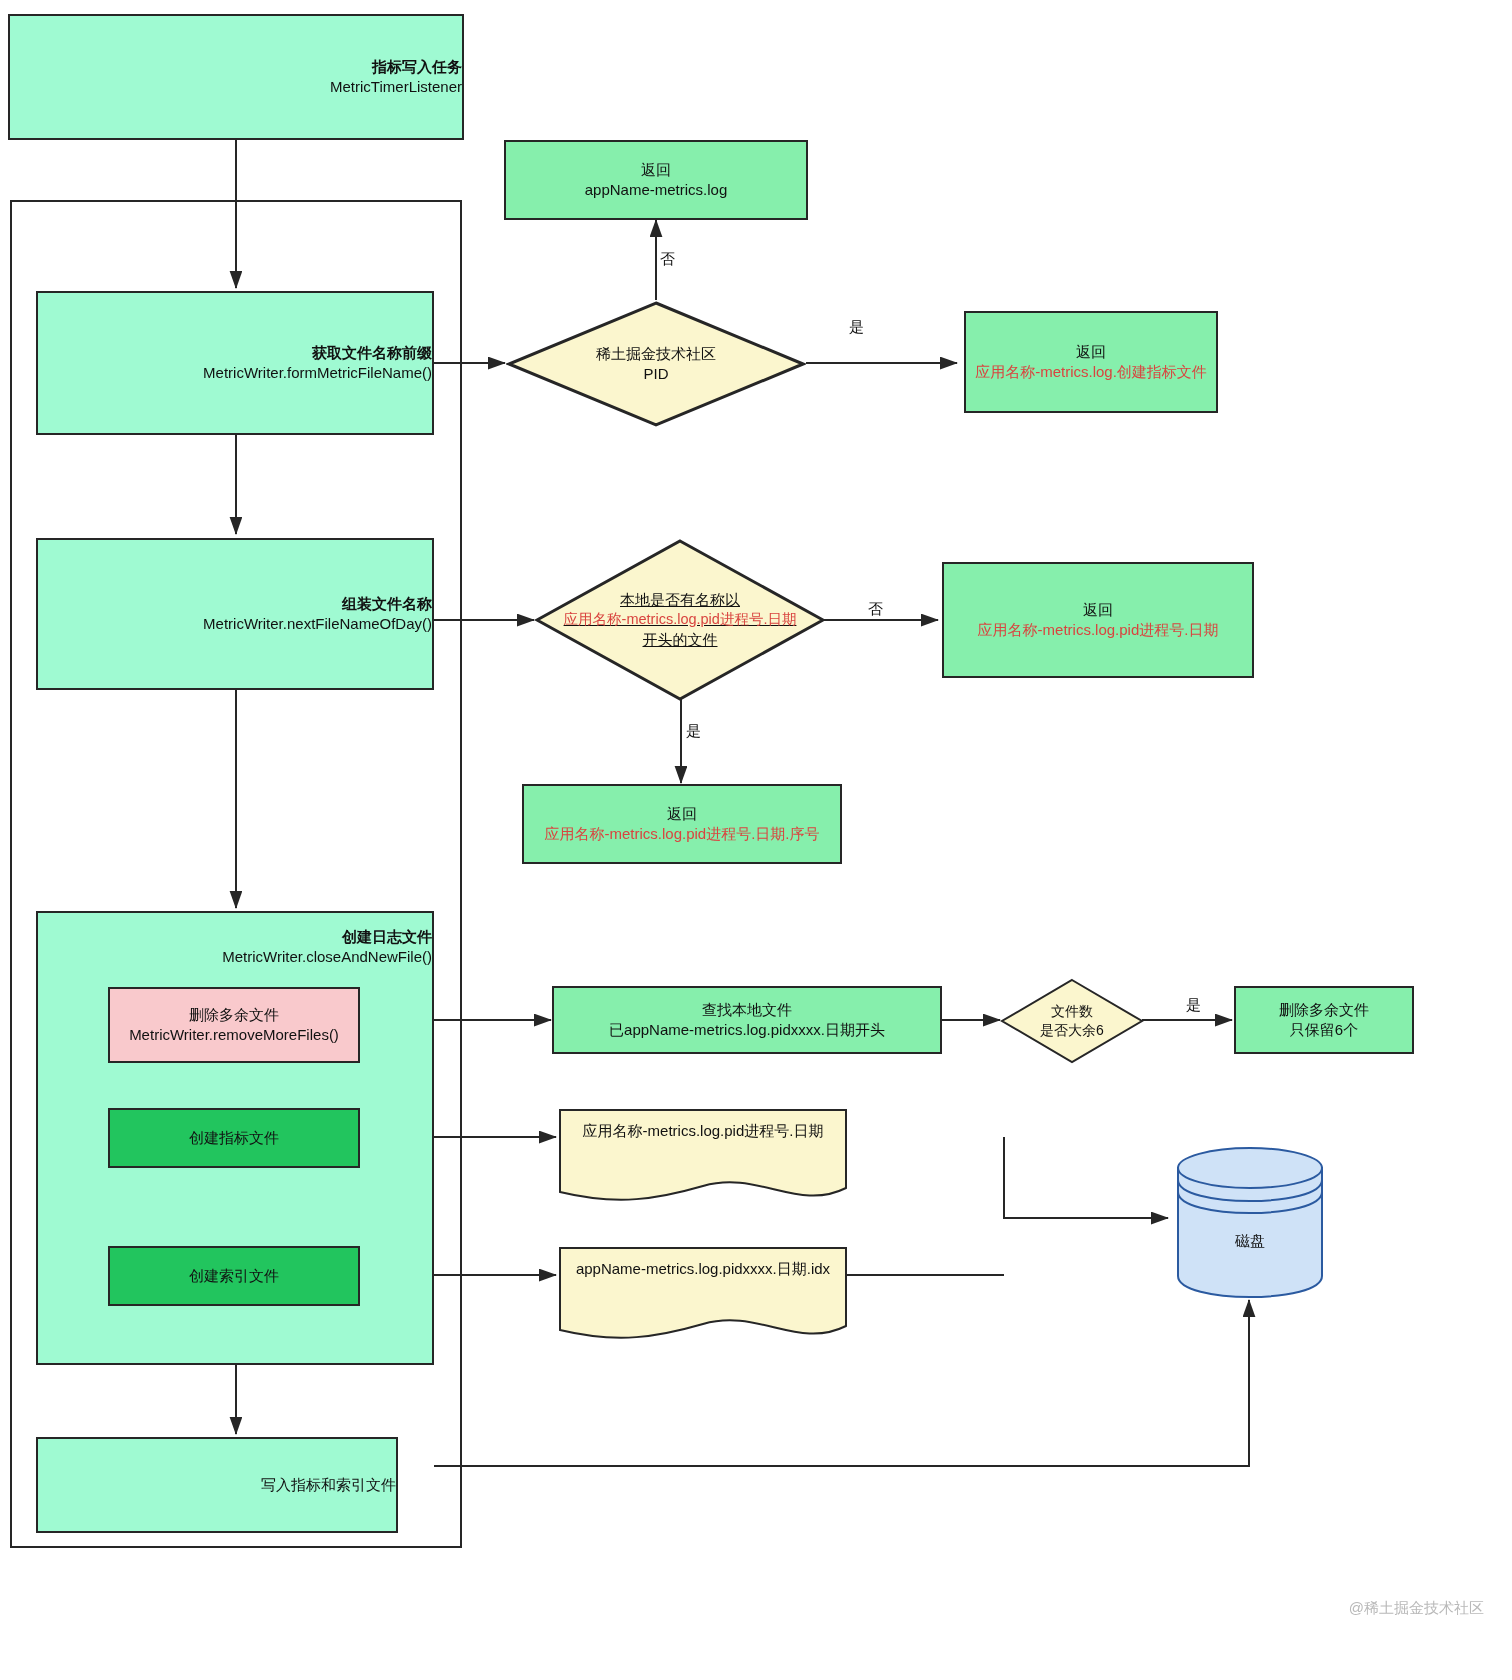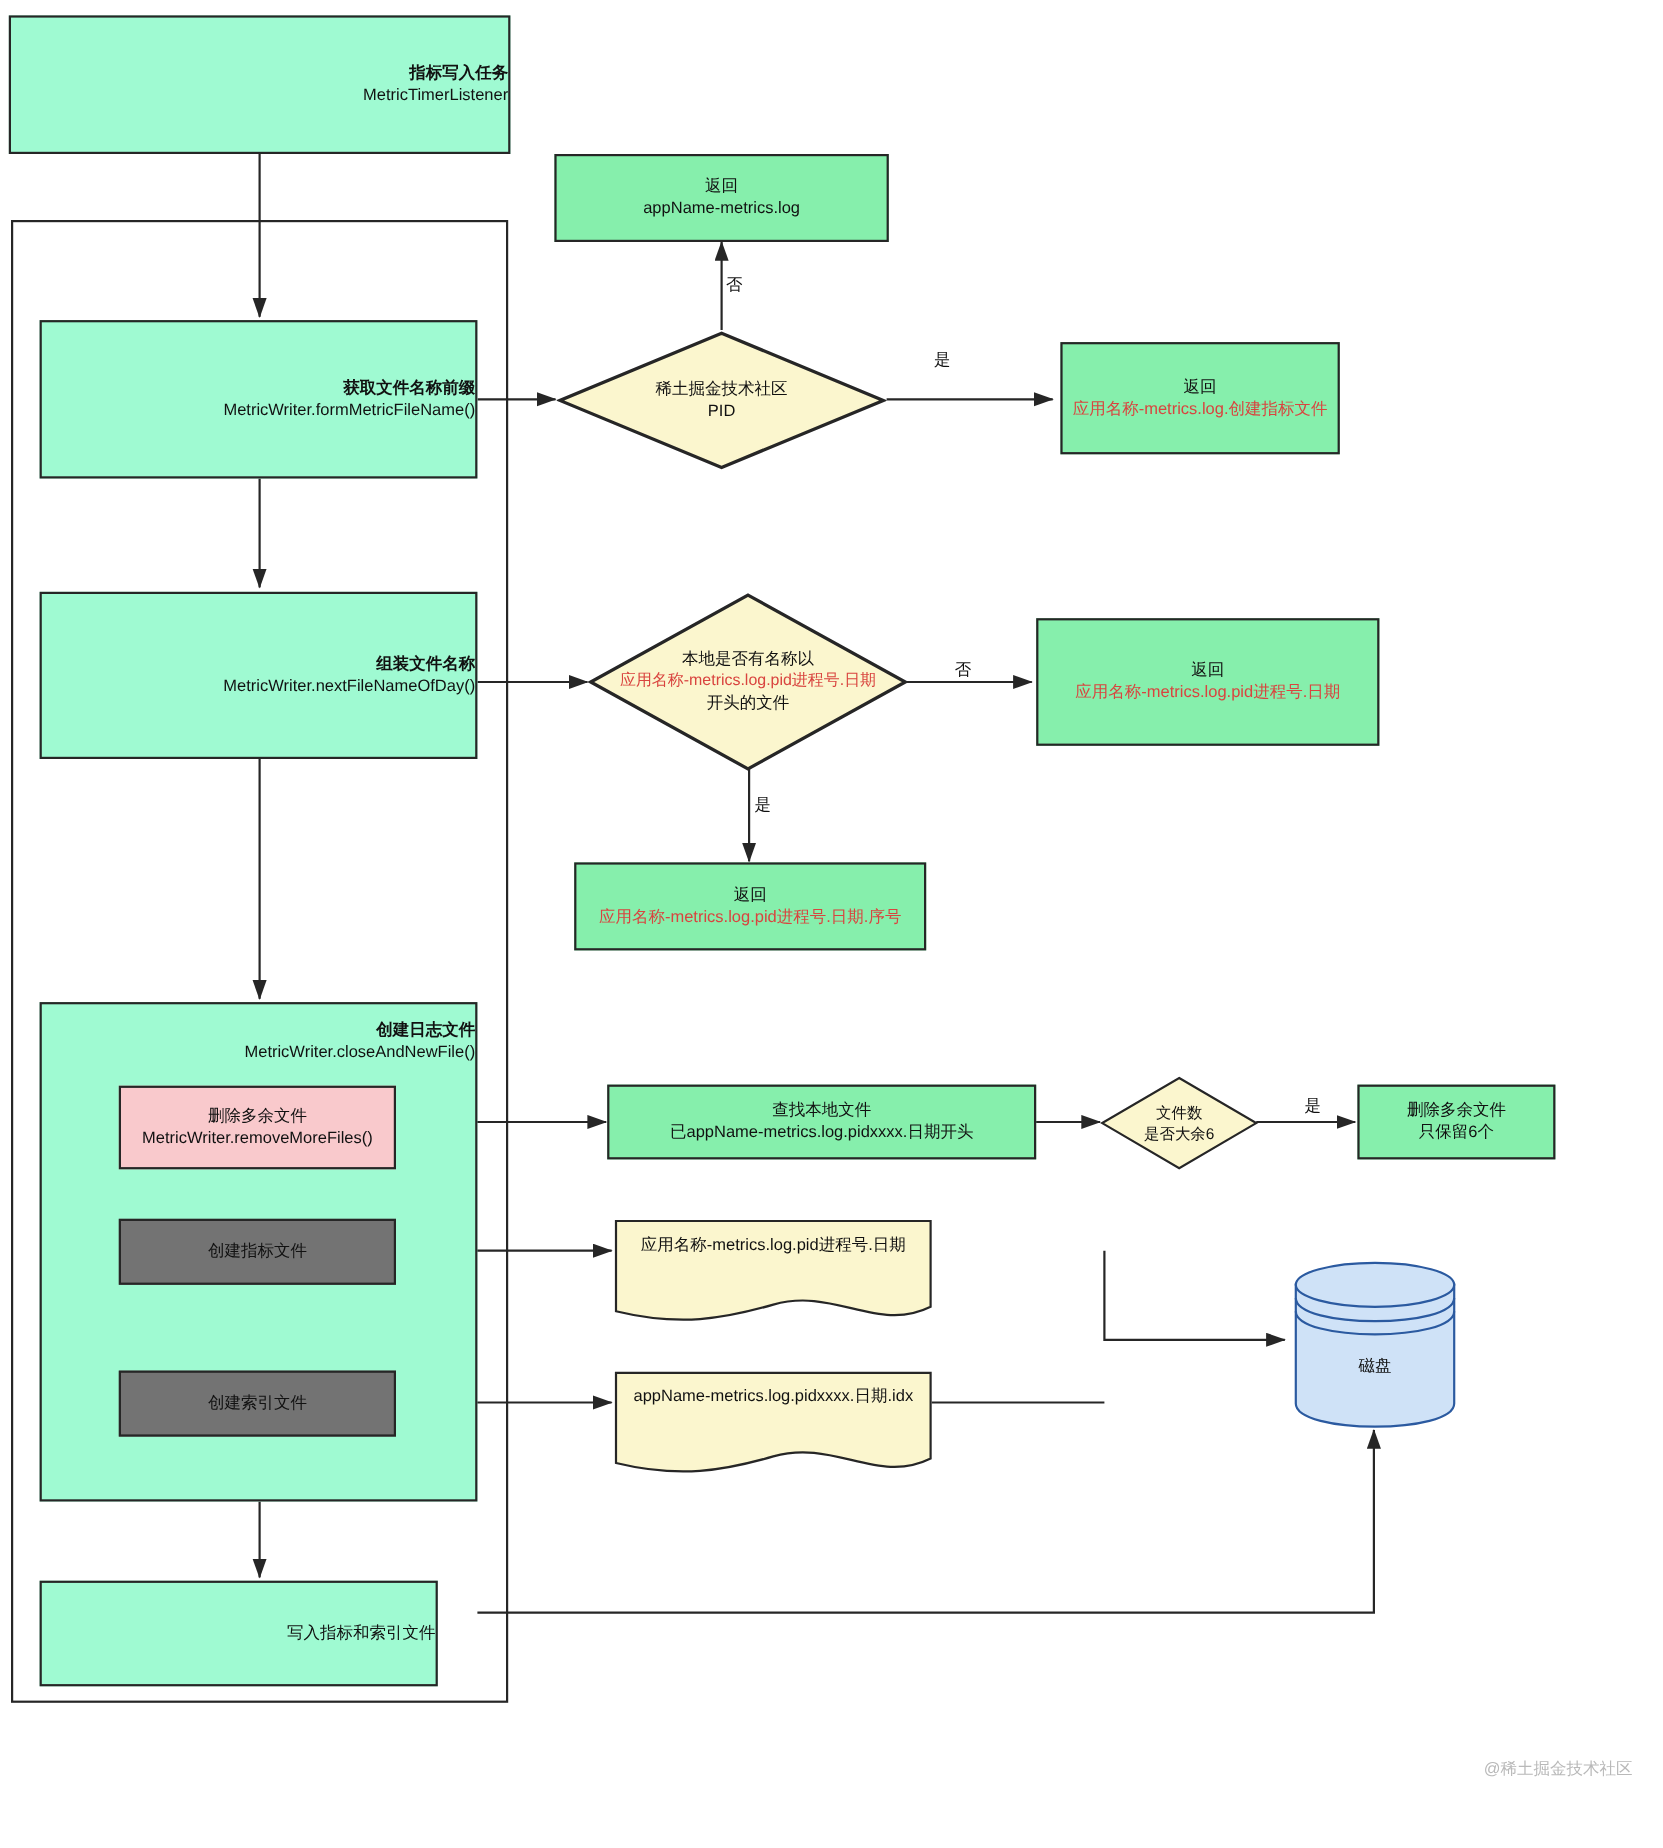--- a/index.html
+++ b/index.html
@@ -16,21 +16,21 @@
     position:absolute;
     display:flex; flex-direction:column;
     align-items:center; justify-content:center;
     text-align:center;
     border:2px solid #262626;
     line-height:1.35;
     font-size:15px;
     color:#111;
   }
   .green { background:#9ffad2;align-items:flex-end; }
-  .green-light { background:#737373; }
+  .green-light { background:#22c55e; }
   .pink { background:#f9c9cc; }
   .yellow { background:#86efac; }
   .t-bold { font-weight:bold; }
   .t-red { color:#d9443f; }
   .lbl {
     position:absolute;
     font-size:15px; color:#111;
     background:transparent;
   }
   svg.edges { position:absolute; left:0; top:0; width:1512px; height:1680px; pointer-events:none; }
@@ -184,21 +184,21 @@
 
   <div class="node yellow" style="left:964px; top:311px; width:254px; height:102px;">
     <div>返回</div>
     <div class="t-red">应用名称-metrics.log.创建指标文件</div>
   </div>
 
   <div class="diamond-wrap" style="left:534px; top:538px; width:292px; height:164px;">
     <svg width="292" height="164" viewBox="0 0 292 164">
       <polygon points="146,3 289,82 146,161 3,82" fill="#fbf6ce" stroke="#262626" stroke-width="3"></polygon>
     </svg>
-    <div class="diamond-text" style="padding:0 2px;">
+    <div class="diamond-text" style="padding:0 2px;text-decoration:underline;">
       <div>本地是否有名称以</div>
       <div class="t-red" style="white-space:nowrap; font-size:14.5px;">应用名称-metrics.log.pid进程号.日期</div>
       <div>开头的文件</div>
     </div>
   </div>
 
   <div class="node yellow" style="left:942px; top:562px; width:312px; height:116px;">
     <div>返回</div>
     <div class="t-red">应用名称-metrics.log.pid进程号.日期</div>
   </div>

